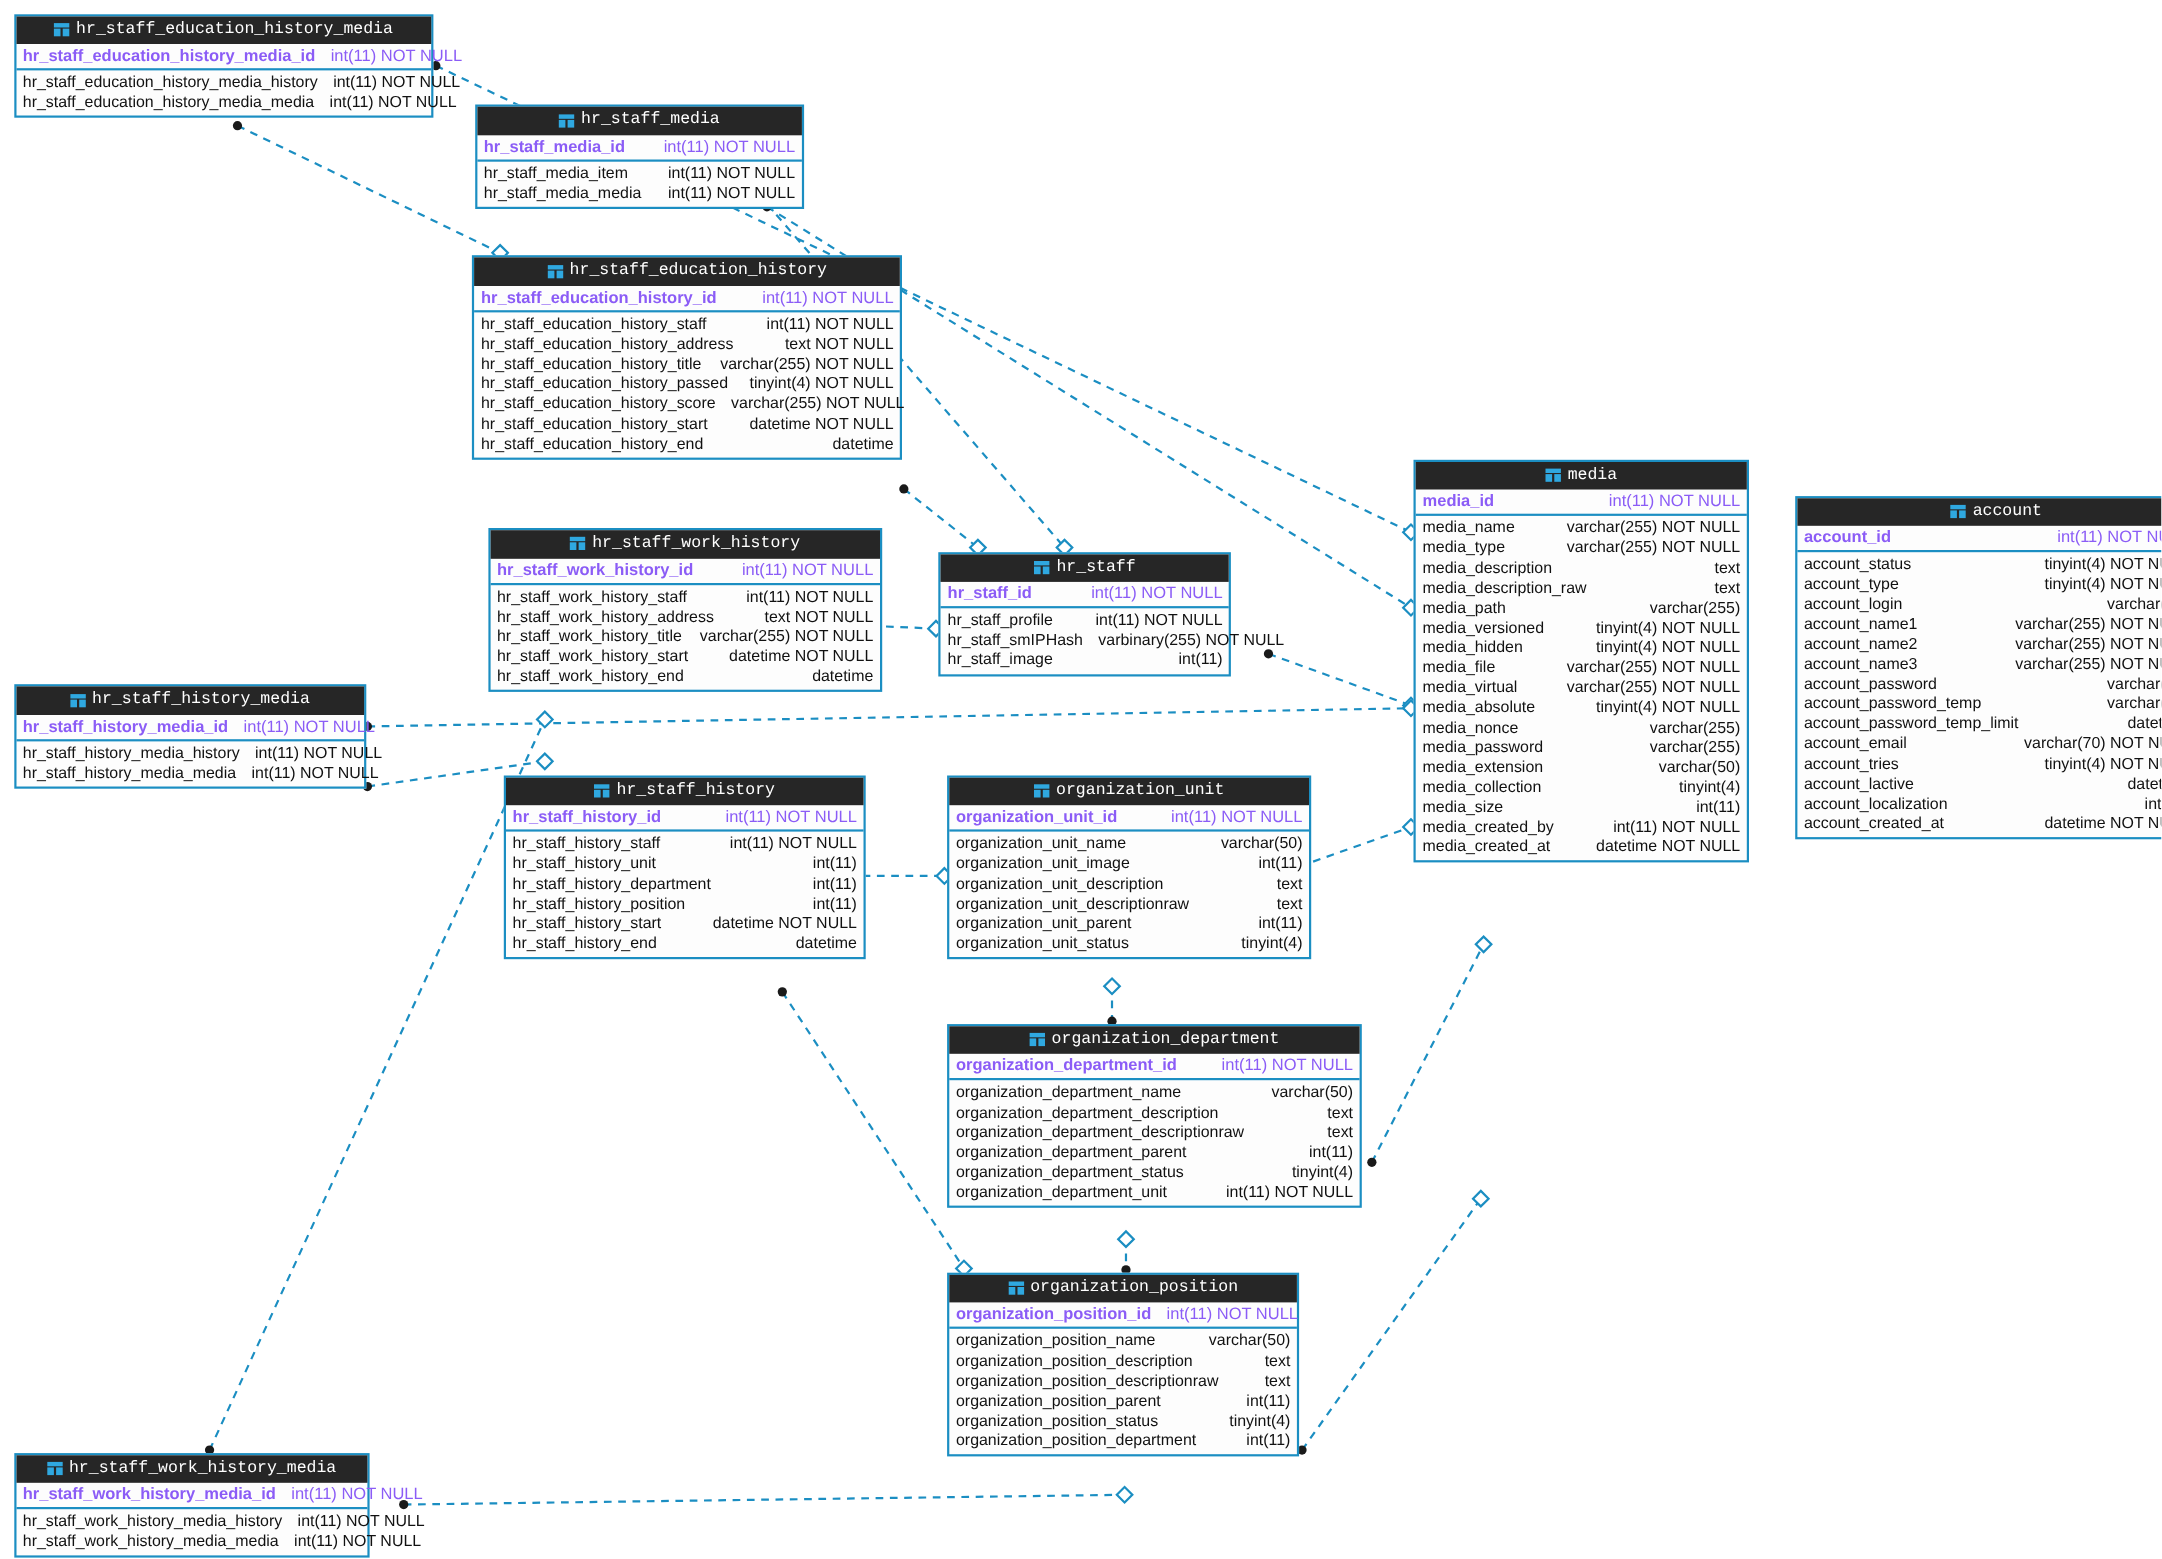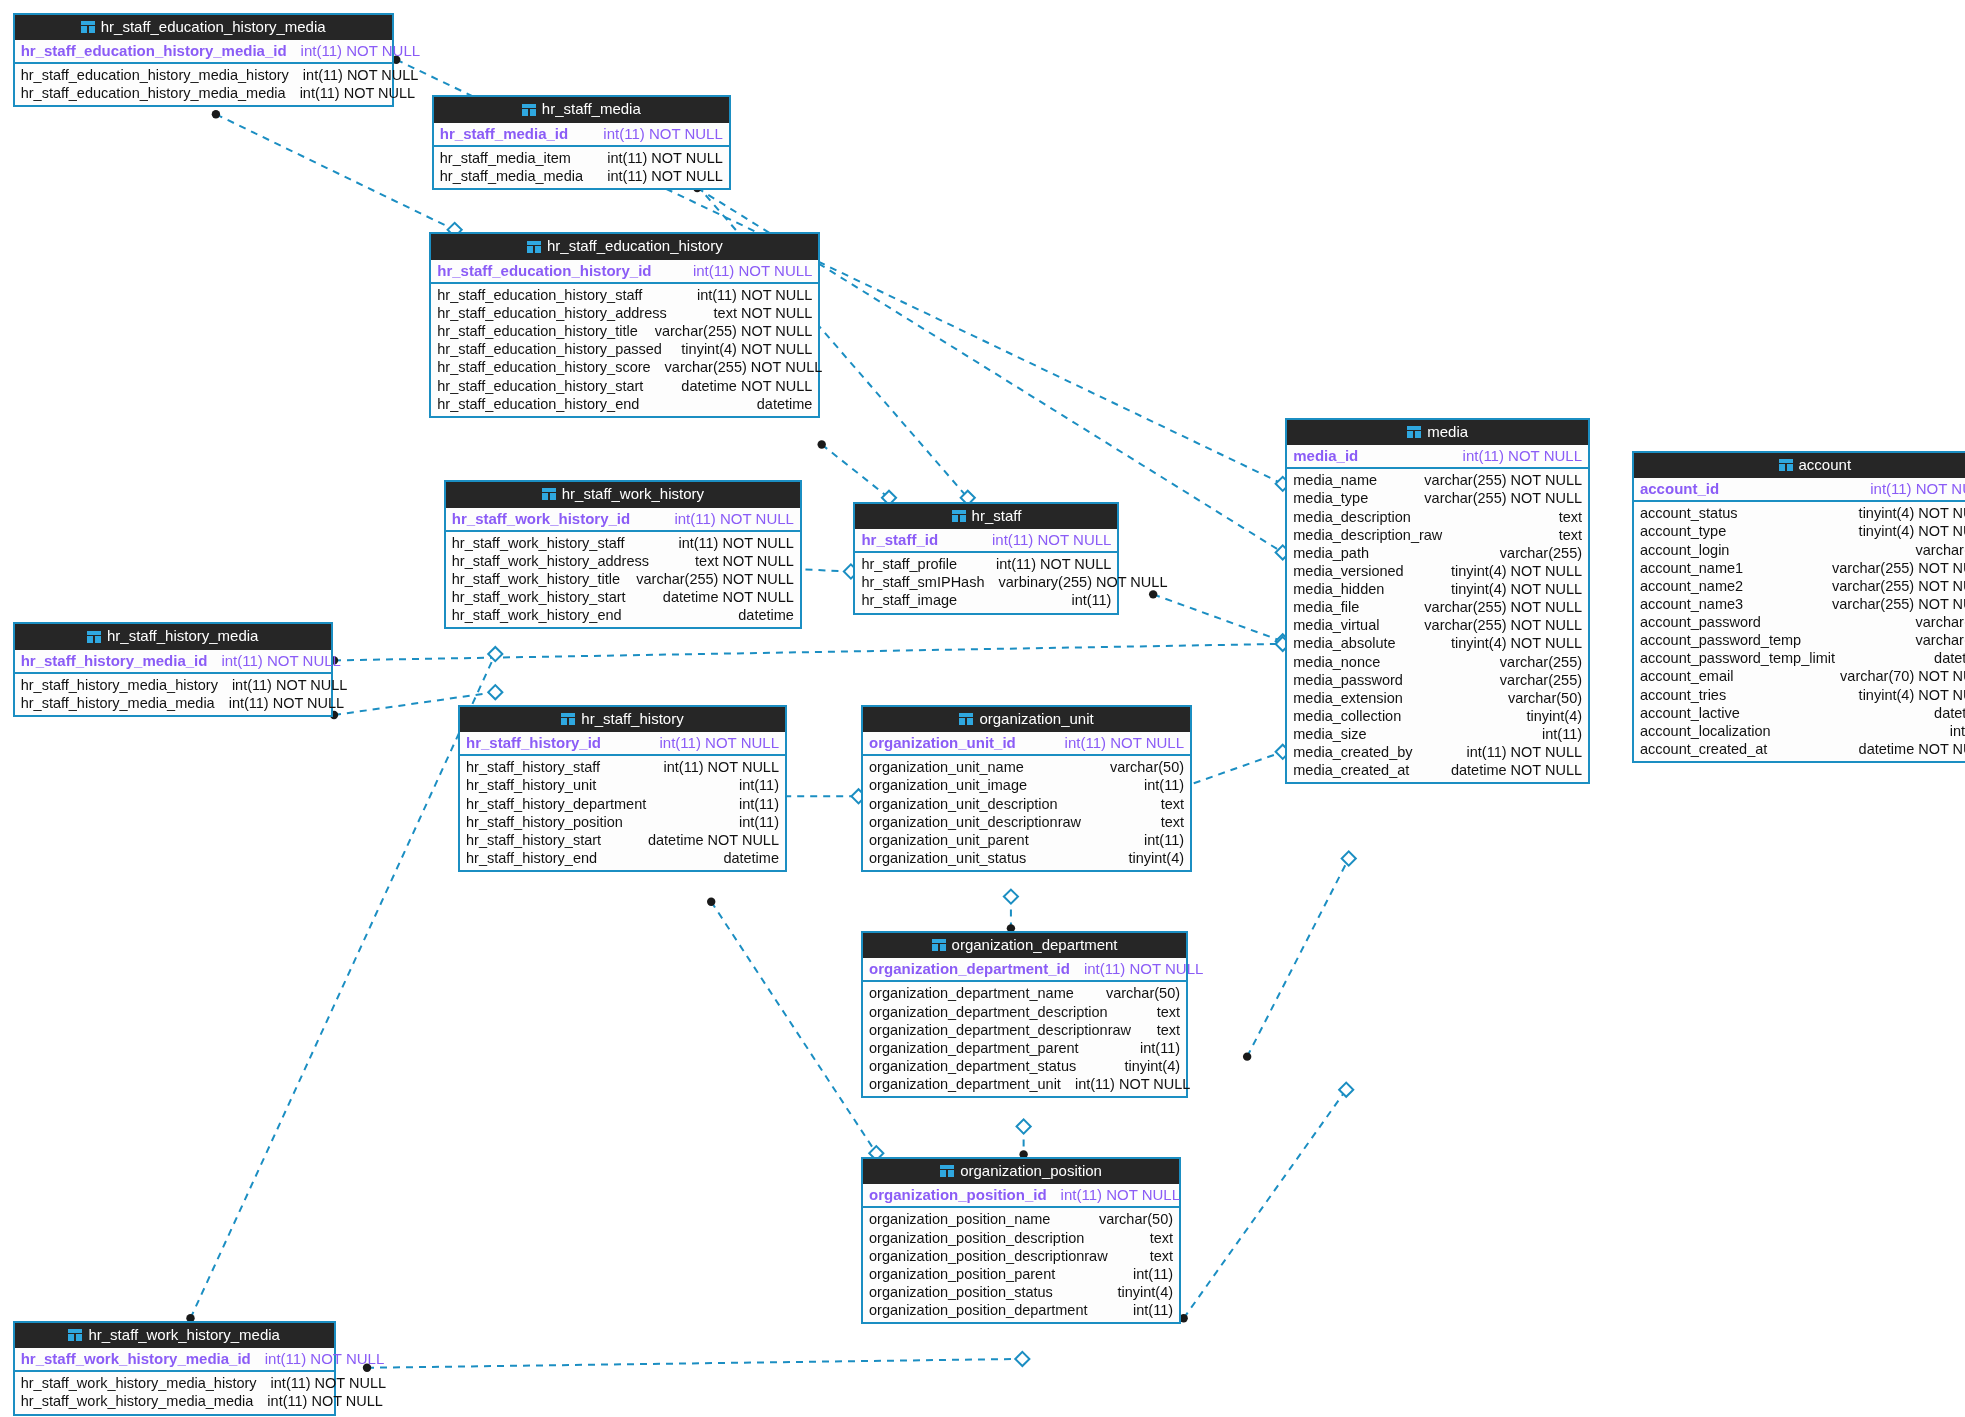--- a/index.html
+++ b/index.html
@@ -35,20 +35,21 @@
     color: #ffffff;
     font-size: 15px;
     text-align: left;
     padding: 4px 6px 5px 6px;
     white-space: nowrap;
     display: flex;
     align-items: center;
     justify-content: center;
     gap: 6px;
     line-height: 1.1;
+    font-family: Liberation Mono, monospace;
   }
   .tbl-icon {
     display: inline-block;
     width: 14px; height: 12px;
     position: relative;
     flex: 0 0 auto;
   }
   .tbl-icon i {
     position: absolute;
     background: #2fa8e0;
@@ -593,21 +594,21 @@
           <div class="col-row">
             <span class="cname">account_localization</span>
             <span class="dtype">int(11)</span>
           </div>
           <div class="col-row">
             <span class="cname">account_created_at</span>
             <span class="dtype">datetime NOT NULL</span>
           </div>
         </div>
       </div>
-      <div class="table" style="left: 861.06px; top: 930.91px; width: 327px;">
+      <div class="table" style="left: 861.06px; top: 930.91px; width: 377px;">
         <div class="tbl-header">
           <span class="tbl-icon">
             <i class="r1"></i>
             <i class="r2a"></i>
             <i class="r2b"></i>
           </span>
           <span>organization_department</span>
         </div>
         <div class="pk-row">
           <span class="cname">organization_department_id</span>

